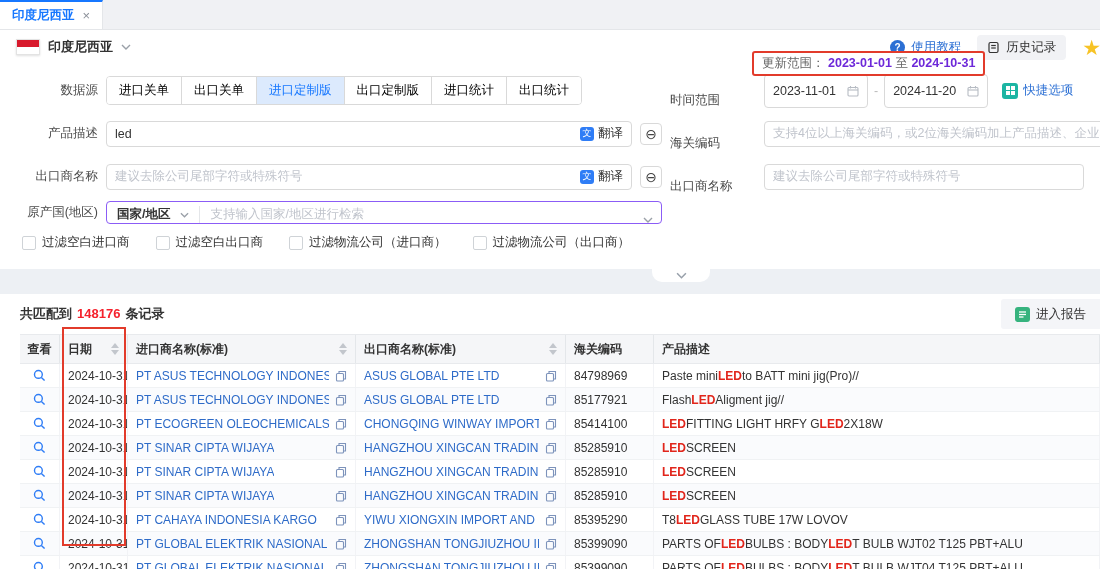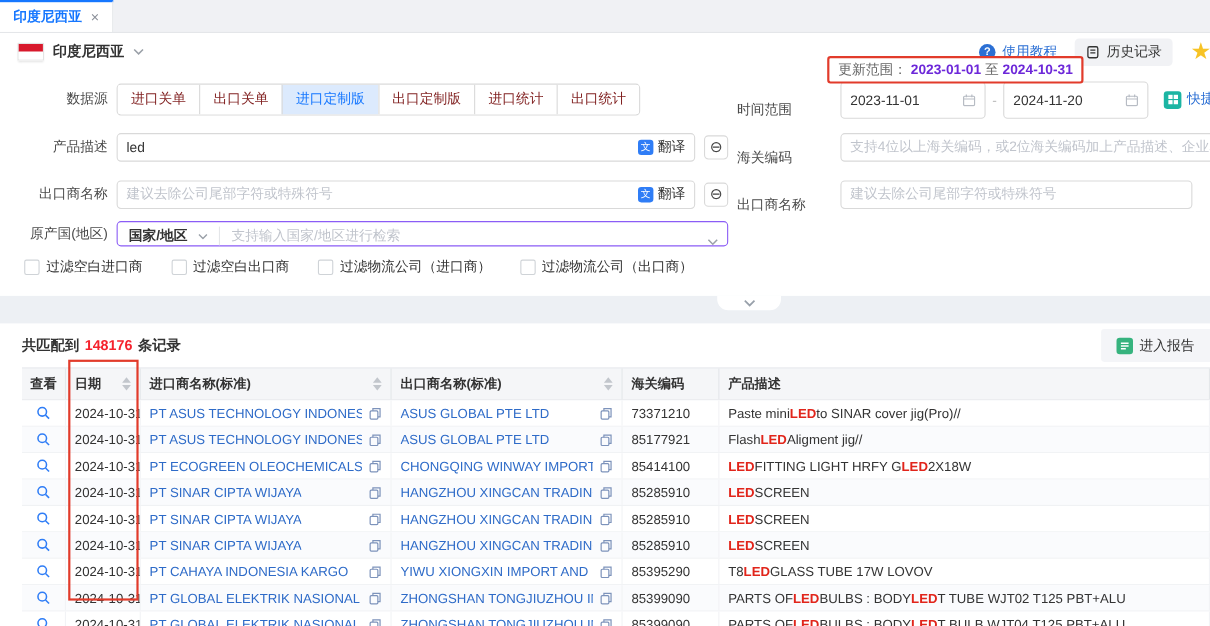--- a/index.html
+++ b/index.html
@@ -29,25 +29,25 @@
   
   .update-range { position:absolute; left:752px; top:51px; z-index:6; border:2px solid #e23b2b; border-radius:3px; padding:2px 8px; background:#fff; white-space:nowrap; }
   .ur-label { color:#666; }
   .ur-date { color:#6d28d9; font-weight:bold; }
   
   .filters { padding:8px 16px 12px 6px; background:#fff; }
   .frow { display:grid; grid-template-columns:92px 556px 86px 1fr; column-gap:8px; align-items:center; margin-bottom:6px; }
   .flabel { text-align:right; color:#4a4a4a; }
   .rlabel { text-align:left; color:#4a4a4a;margin-top:20px; }
   .seg-group { display:inline-flex; border:1px solid #d9d9d9; border-radius:4px; overflow:hidden; width:fit-content; background:#fff; }
-  .seg { padding:5px 12px; font-size:12.5px; color:#7f1d1d; border-left:1px solid #d9d9d9; cursor:pointer; background:#fff; white-space:nowrap; }
+  .seg { padding:5px 12px; font-size:12.5px; color:#000000; border-left:1px solid #d9d9d9; cursor:pointer; background:#fff; white-space:nowrap; }
   .seg:first-child { border-left:none; }
   .seg.active { background:#dceafd; color:#1677ff; }
   .dates { display:flex; align-items:center; gap:6px; }
-  .date-input { display:flex; align-items:center; justify-content:space-between; width:132px; height:26px; border:1px solid #d9d9d9; border-radius:4px; padding:16px 8px; color:#333; background:#fff; }
+  .date-input { display:flex; align-items:center; justify-content:space-between; width:104px; height:26px; border:1px solid #d9d9d9; border-radius:4px; padding:16px 8px; color:#333; background:#fff; }
   .dash { color:#bbb; }
   .quick { display:flex; align-items:center; gap:5px; margin-left:8px; color:#2b6fd4; cursor:pointer; white-space:nowrap; }
   .quick-icon { width:16px; height:16px; border-radius:3px; background:#1cb5a3; display:inline-flex; align-items:center; justify-content:center; }
   .left-wrap { display:flex; align-items:center; gap:8px; }
   .input-box { flex:1; height:26px; border:1px solid #d9d9d9; border-radius:4px; background:#fff; display:flex; align-items:center; padding:0 8px; gap:6px; }
   .input-box .val { flex:1; color:#333; white-space:nowrap; overflow:hidden; }
   .input-box .ph { flex:1; color:#c0c4cc; white-space:nowrap; overflow:hidden; }
   .translate { display:flex; align-items:center; gap:4px; color:#333; cursor:pointer; flex-shrink:0; }
   .tr-icon { width:14px; height:14px; border-radius:3px; background:#2f7df6; color:#fff; font-size:9px; display:inline-flex; align-items:center; justify-content:center; }
   .circle-btn { width:22px; height:22px; border:1px solid #d9d9d9; border-radius:4px; background:#fff; color:#444; display:inline-flex; align-items:center; justify-content:center; font-size:14px; cursor:pointer; flex-shrink:0; }
@@ -342,25 +342,25 @@
     </div>
     <div class="td td-co">
       <a class="co-link exp">ASUS GLOBAL PTE LTD</a>
       <span class="copy">
         <svg width="12" height="12" viewBox="0 0 12 12">
                   <rect x="1.5" y="3.5" width="7" height="7.5" rx="1" fill="none" stroke="#7d93bb" stroke-width="1.1"></rect>
                   <path d="M4 3.5 V1.5 h6.5 v7.5 h-2" fill="none" stroke="#7d93bb" stroke-width="1.1"></path>
                 </svg>
       </span>
     </div>
-    <div class="td td-hs">73371210</div>
+    <div class="td td-hs">84798969</div>
     <div class="td td-desc">
               <span>Paste mini</span>
               <span class="hl">LED</span>
-              <span> to SINAR cover jig(Pro)//</span>
+              <span> to BATT mini jig(Pro)//</span>
             </div>
   </div>
 
   <div class="tr-row">
     <div class="td td-view">
       <span class="mag">
         <svg width="13" height="13" viewBox="0 0 13 13">
                   <circle cx="5.4" cy="5.4" r="3.9" fill="none" stroke="#2f7df6" stroke-width="1.4"></circle>
                   <line x1="8.4" y1="8.4" x2="11.6" y2="11.6" stroke="#2f7df6" stroke-width="1.4"></line>
                 </svg>
@@ -598,21 +598,21 @@
                   <path d="M4 3.5 V1.5 h6.5 v7.5 h-2" fill="none" stroke="#7d93bb" stroke-width="1.1"></path>
                 </svg>
       </span>
     </div>
     <div class="td td-hs">85399090</div>
     <div class="td td-desc">
               <span>PARTS OF </span>
               <span class="hl">LED</span>
               <span> BULBS : BODY </span>
               <span class="hl">LED</span>
-              <span> T TUBE WJT02 T125 PBT+ALU</span>
+              <span> T BULB WJT02 T125 PBT+ALU</span>
             </div>
   </div>
 
   <div class="tr-row">
     <div class="td td-view">
       <span class="mag">
         <svg width="13" height="13" viewBox="0 0 13 13">
                   <circle cx="5.4" cy="5.4" r="3.9" fill="none" stroke="#2f7df6" stroke-width="1.4"></circle>
                   <line x1="8.4" y1="8.4" x2="11.6" y2="11.6" stroke="#2f7df6" stroke-width="1.4"></line>
                 </svg>

